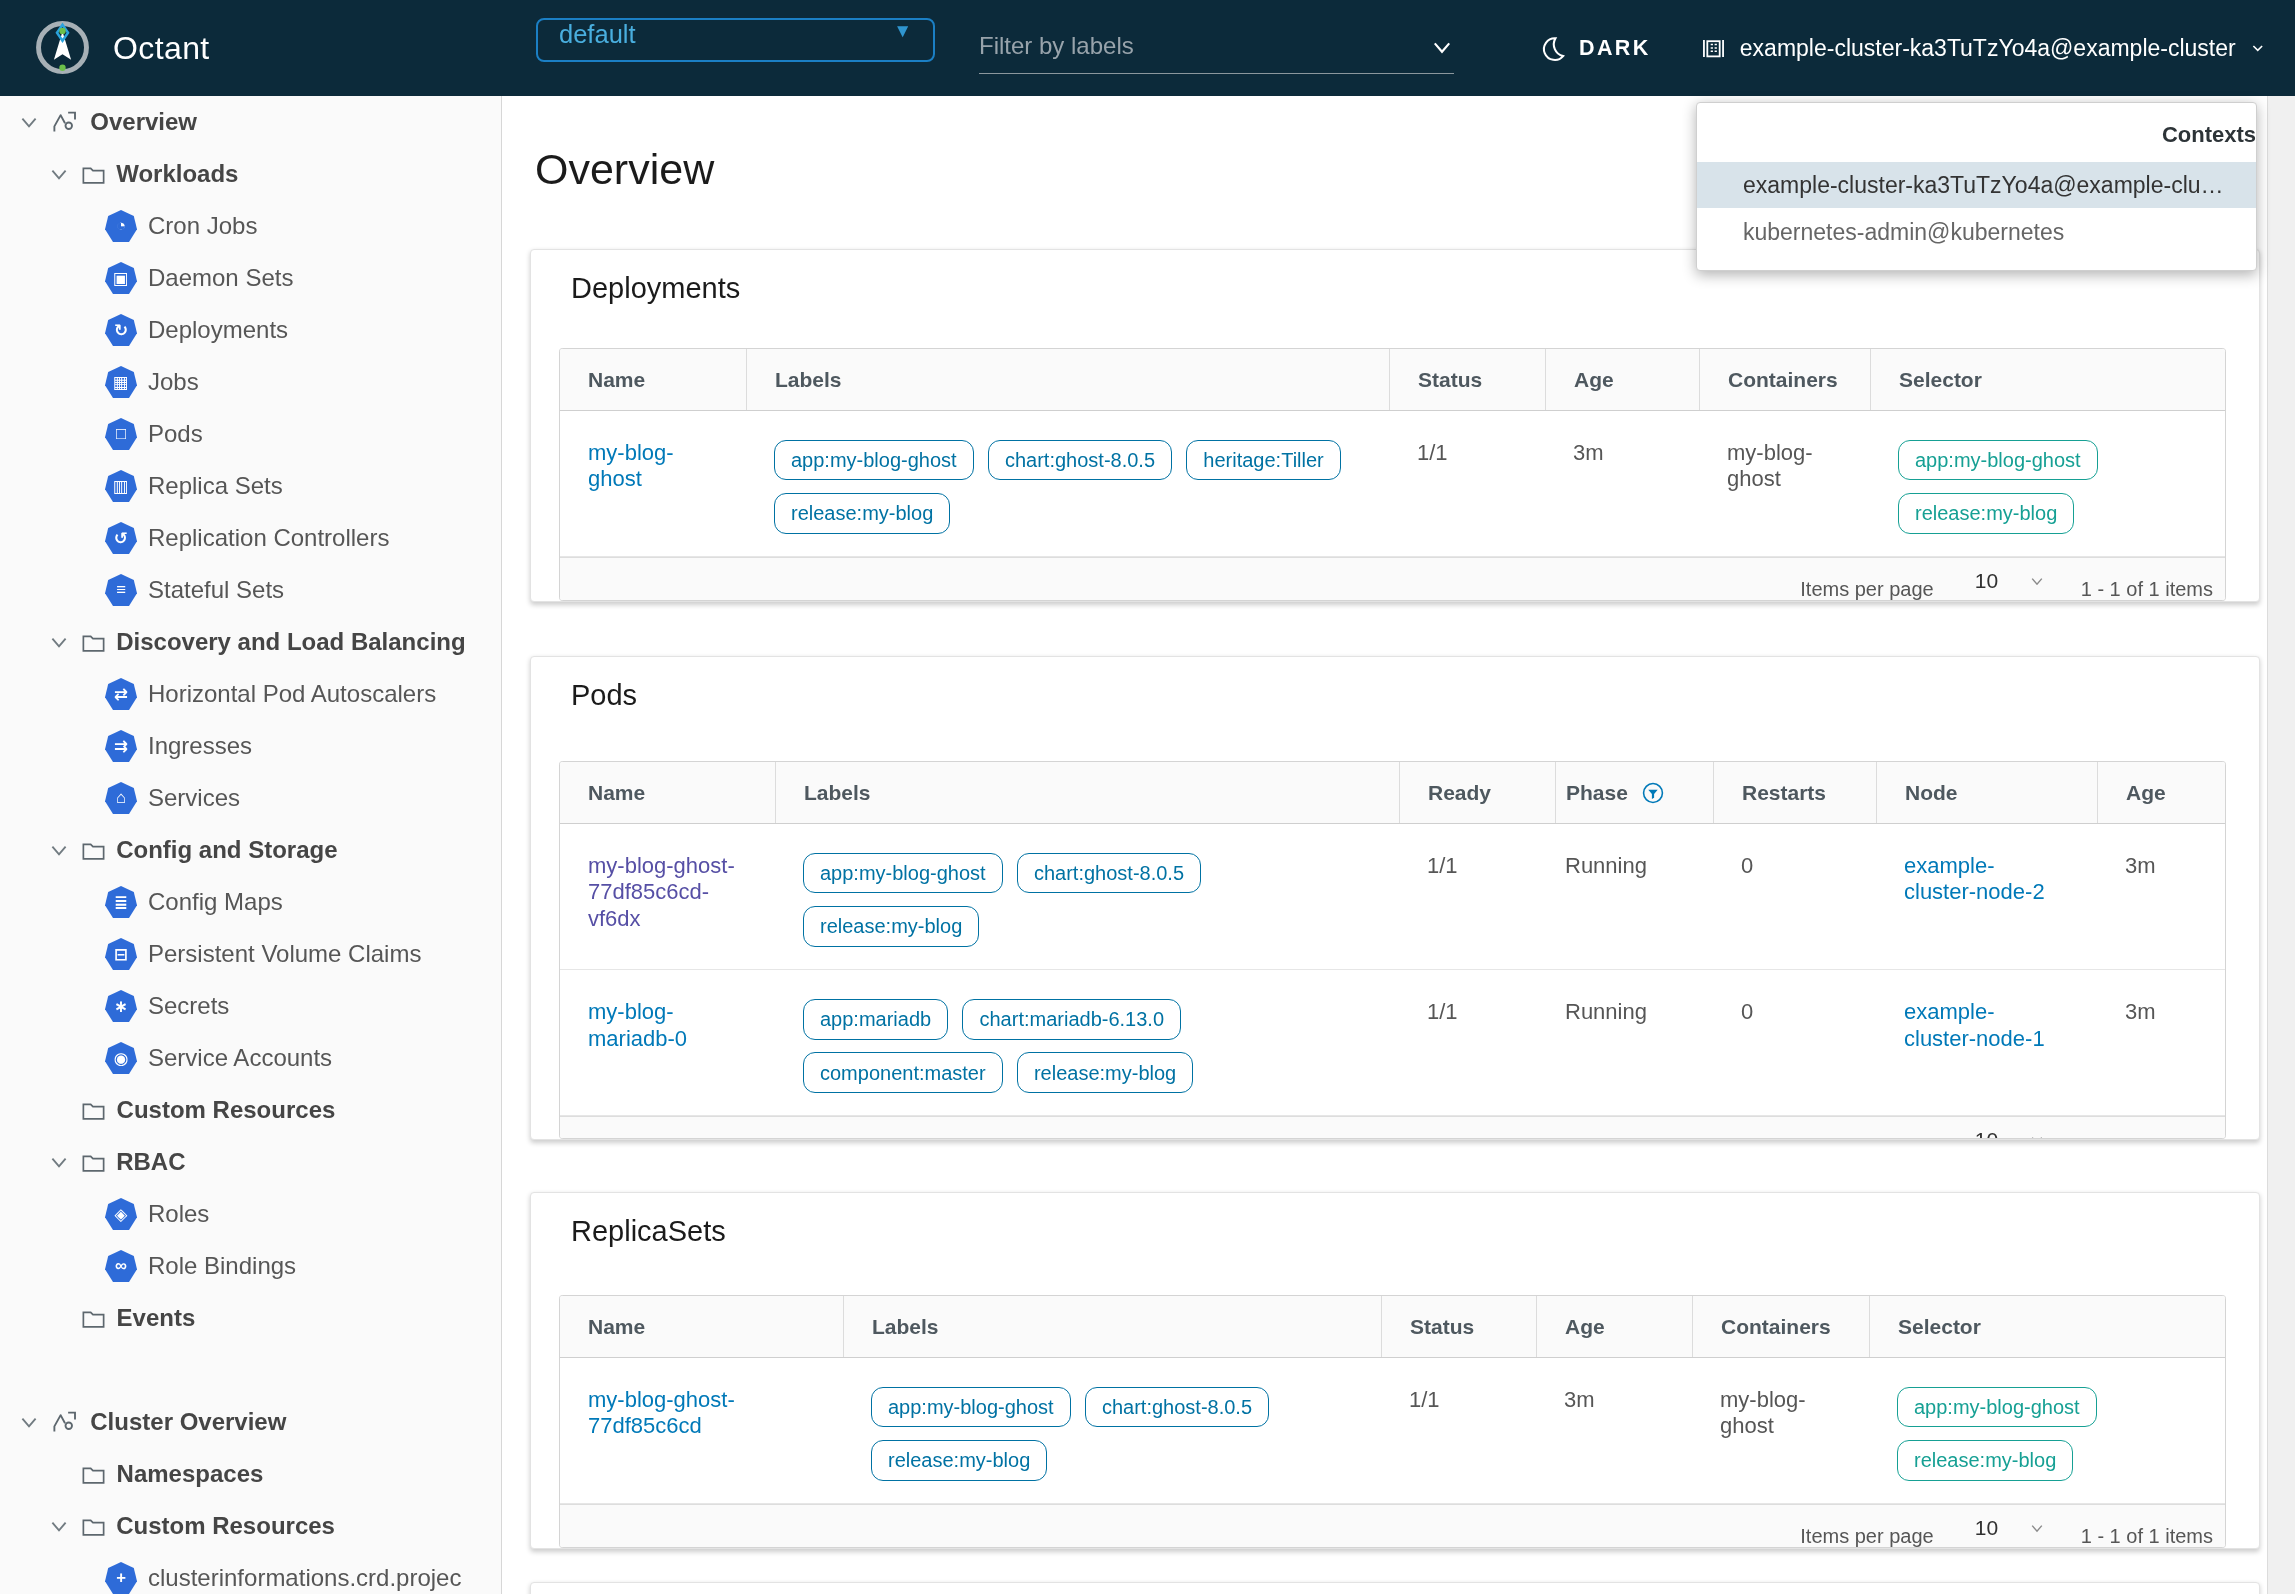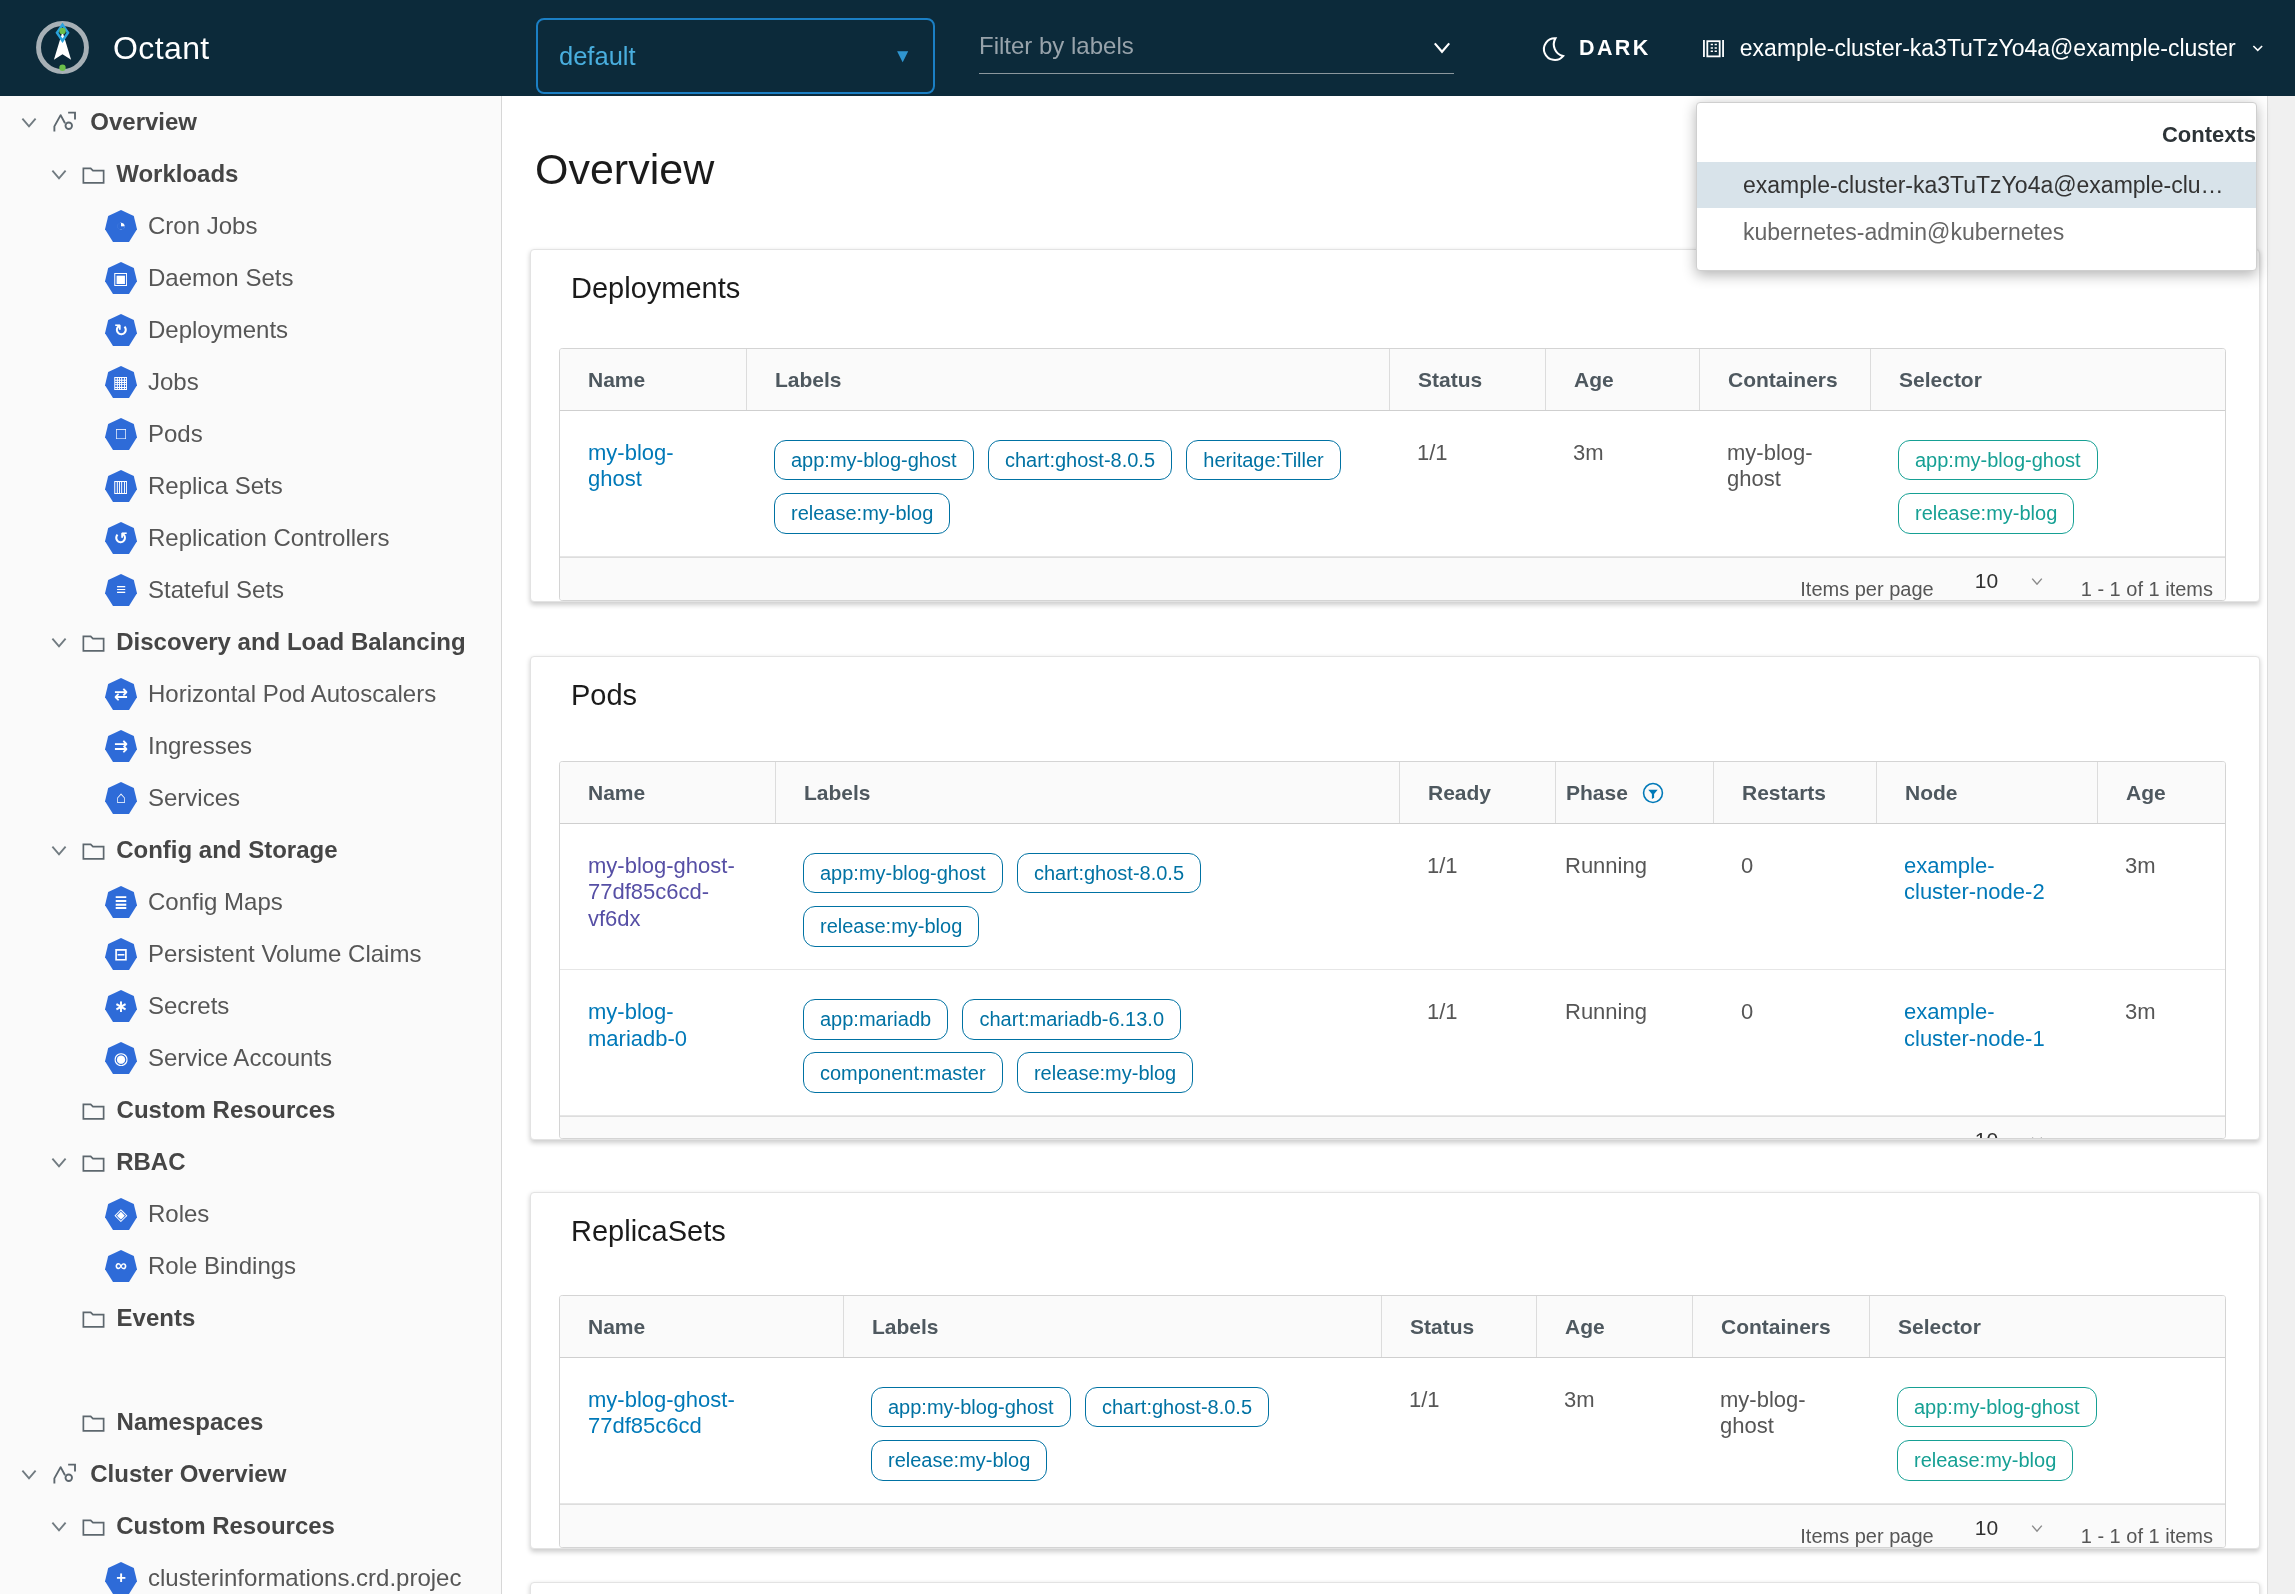--- a/index.html
+++ b/index.html
@@ -13,22 +13,22 @@
   }
 
   
   .topbar {
     position: absolute; left:0; top:0; width:2295px; height:96px;
     background:#0c2a3a; z-index: 50;
   }
   .logo { position:absolute; left:33px; top:18.3px; width:59px; height:59px; }
   .appname { position:absolute; left:113px; top:0; height:96px; display:flex; align-items:center;
     color:#fff; font-size:32px; font-weight:400; letter-spacing:0.4px; }
-  .ns-select { position:absolute; left:536px; top:18.3px; width:399px; height:76px;
-    border:2.4px solid #1b7fc4; border-radius:8px; display:flex; align-items:center;
+  .ns-select { position:absolute; left:536px; top:18.3px; width:399px; height:44px;
+    border:2.4px solid #1b7fc4; border-radius:8px; display:flex; align-items:flex-start;
     padding:0 21px; cursor:pointer; }
   .ns-value { color:#49aede; font-size:25.5px; flex:1; }
   .ns-caret { color:#2f95cf; font-size:19px; }
   .filter-field { position:absolute; left:979px; top:25.5px; width:475px; height:48px;
     border-bottom:1.6px solid #8b979d; display:flex; align-items:flex-start; }
   .filter-ph { color:#98a3ab; font-size:24px; padding-top:6.4px; flex:1; }
   .filter-chev { margin-top:9.6px; }
   .theme-toggle { position:absolute; left:1538px; top:0; height:96px; display:flex; align-items:center; gap:12px; cursor:pointer; }
   .theme-label { color:#fff; font-size:21.5px; font-weight:700; letter-spacing:2.4px; }
   .context-trigger { position:absolute; left:1700px; top:0; height:96px; display:flex; align-items:center; gap:12.8px; cursor:pointer; }
@@ -341,43 +341,43 @@
     <span class="i-folder">
         <svg viewBox="0 0 24 24" width="27" height="27">
           <path d="M3 6.5h6.5l2 2H21v11H3z" fill="none" stroke="currentColor" stroke-width="1.5"></path>
         </svg>
       </span>
     <span class="slabel b">Events</span>
   </div>
 
   <div class="spacer-row"></div>
 
-  <div class="srow lvl2 nochev">
-    <span class="i-folder">
-        <svg viewBox="0 0 24 24" width="27" height="27">
-          <path d="M3 6.5h6.5l2 2H21v11H3z" fill="none" stroke="currentColor" stroke-width="1.5"></path>
-        </svg>
-      </span>
-    <span class="slabel b">Namespaces</span>
-  </div>
-
   <div class="srow lvl1">
     <span class="chev">
         <svg viewBox="0 0 20 20" width="22" height="22">
           <path d="M4 7l6 7 6-7" fill="none" stroke="currentColor" stroke-width="1.7"></path>
         </svg>
       </span>
     <span class="i-app">
         <svg viewBox="0 0 24 24" width="30" height="30">
           <path d="M3.5 19.5v-4l5-9 3.5 6.5" fill="none" stroke="currentColor" stroke-width="1.5" stroke-linejoin="round"></path>
           <circle cx="15" cy="15" r="2.6" fill="none" stroke="currentColor" stroke-width="1.5"></circle>
           <path d="M14.5 4.5h5.5v5.5" fill="none" stroke="currentColor" stroke-width="1.5"></path>
         </svg>
       </span>
     <span class="slabel b">Cluster Overview</span>
+  </div>
+
+  <div class="srow lvl2 nochev">
+    <span class="i-folder">
+        <svg viewBox="0 0 24 24" width="27" height="27">
+          <path d="M3 6.5h6.5l2 2H21v11H3z" fill="none" stroke="currentColor" stroke-width="1.5"></path>
+        </svg>
+      </span>
+    <span class="slabel b">Namespaces</span>
   </div>
 
   <div class="srow lvl2">
     <span class="chev">
         <svg viewBox="0 0 20 20" width="22" height="22">
           <path d="M4 7l6 7 6-7" fill="none" stroke="currentColor" stroke-width="1.7"></path>
         </svg>
       </span>
     <span class="i-folder">
         <svg viewBox="0 0 24 24" width="27" height="27">

